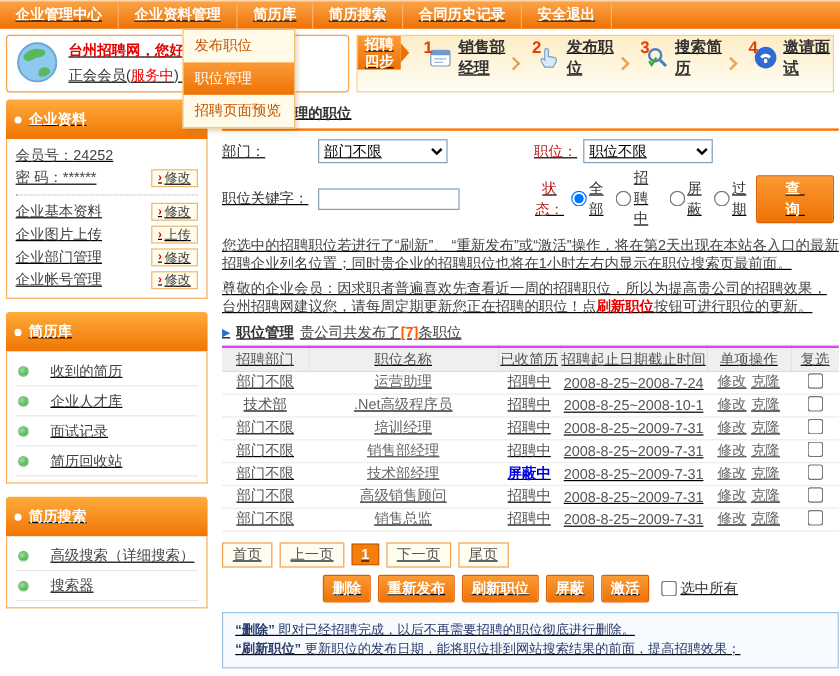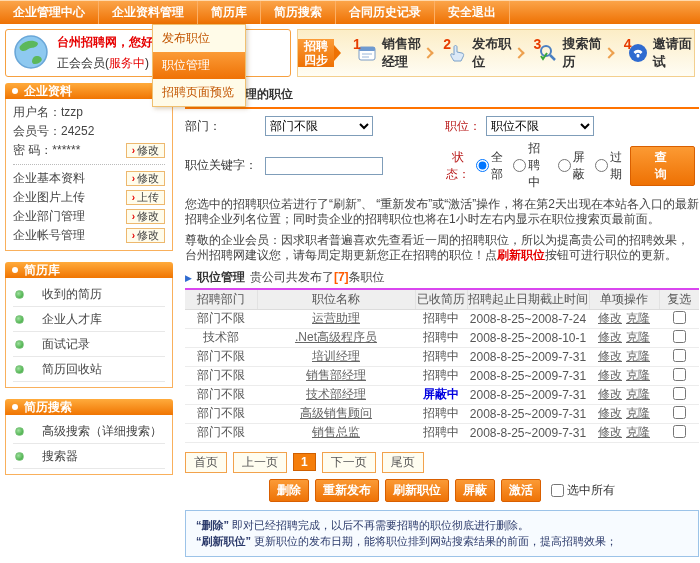--- a/index.html
+++ b/index.html
@@ -1,50 +1,50 @@
 <!DOCTYPE html>
 <html><head>
 <meta charset="utf-8">
 <style>
   * { margin:0; padding:0; box-sizing:border-box; }
   body { background:#fff; font-family:"Liberation Sans","DejaVu Sans",sans-serif; }
-  .page { position:relative; width:700px; height:563px; background:#fff; overflow:hidden; font-size:12px; }
+  .page { position:relative; width:700px; height:563px; background:#fff; overflow:hidden; font-size:12px;text-decoration:underline; }
 
   
   .topnav { height:24px; background:linear-gradient(#fba449,#ee7103); border-top:1px solid #ffd9ad; display:flex; align-items:stretch; }
   .topnav .tab { padding:0 13px; display:flex; align-items:center; color:#fff; font-weight:bold; font-size:12px; border-right:1px solid #fcb066; cursor:pointer; }
   .topnav .tab.active { background:#fdf2cf; color:#e66a00; }
 
   
   .dropdown { position:absolute; left:152px; top:24px; width:94px; background:#fffbe8; border:1px solid #f0c070; box-shadow:2px 2px 4px rgba(120,80,20,.25); z-index:20; }
   .dropdown .item { padding:5px 9px; color:#c25500; font-size:12px; cursor:pointer; }
   .dropdown .item.active { background:linear-gradient(#fb9b37,#ef7205); color:#fff; }
 
   
   .header { display:flex; gap:6px; margin:5px 5px 6px 5px; height:48px; }
   .logobox { flex:0 0 286px; border:1px solid #f6a040; border-radius:3px; background:#fff; display:flex; align-items:center; padding:3px 8px; gap:9px; }
   .greet { color:#e60000; font-weight:bold; font-size:12px; margin-bottom:4px; }
   .member { color:#333; font-size:12px; }
   .member .red { color:#e60000; }
-  .steps { flex:1; border:1px solid #f3cf8e; background:linear-gradient(#fcedc6,#fffdf4); display:flex; align-items:center; }
+  .steps { flex:1; border:1px solid #f3cf8e; background:linear-gradient(#fcedc6,#fffdf4); display:flex; align-items:flex-start; }
   .steps-badge { flex:0 0 36px; background:linear-gradient(#fb9b37,#ee7103); color:#fff; font-weight:bold; font-size:12px; display:flex; align-items:center; justify-content:center; text-align:center; line-height:14px; position:relative; }
   .steps-badge:after { content:""; position:absolute; right:-7px; top:50%; margin-top:-8px; border-left:7px solid #ee7103; border-top:8px solid transparent; border-bottom:8px solid transparent; }
   .step { flex:1; display:flex; align-items:center; padding-left:14px; gap:5px; position:relative; }
   .step .num { color:#e63c00; font-weight:bold; font-size:14px; position:absolute; left:10px; top:1px; }
   .step .lbl { font-weight:bold; color:#333; font-size:13px; }
   .chev { align-self:center; width:8px; height:8px; border-top:2px solid #eda04e; border-right:2px solid #eda04e; transform:rotate(45deg); margin:0 1px; flex:0 0 auto; }
 
   
   .cols { display:flex; align-items:flex-start; }
   .sidebar { flex:0 0 168px; margin-left:5px; }
   .main { flex:1; margin:0 5px 0 12px; }
 
   
   .sbox { margin-bottom:11px; }
-  .sbox-h { height:16px; background:linear-gradient(#ffab3c,#f07502); border-radius:3px 3px 0 0; display:flex; align-items:center; gap:6px; padding-left:7px; color:#fff; font-weight:bold; font-size:12px; }
+  .sbox-h { height:33px; background:linear-gradient(#ffab3c,#f07502); border-radius:3px 3px 0 0; display:flex; align-items:center; gap:6px; padding-left:7px; color:#fff; font-weight:bold; font-size:12px; }
   .bullet { width:5px; height:5px; border:3px solid #fff; background:#e86a00; border-radius:50%; display:inline-block; }
   .sbox-b { border:1px solid #f9b05c; border-top:none; background:#fff; padding:4px 7px 5px 7px; }
   .srow { display:flex; align-items:center; justify-content:space-between; min-height:19px; color:#444; font-size:12px; }
   .srow .lab { color:#444; }
   .mini-btn { display:inline-flex; align-items:center; gap:2px; border:1px solid #edb86e; background:#fffceb; padding:0 5px; height:15px; font-size:11px; color:#444; cursor:pointer; white-space:nowrap; }
   .mini-btn .arr { color:#e60000; font-weight:bold; font-size:10px; }
   .dotted { border-top:1px dotted #bbb; margin:4px 0; }
   .litem { display:flex; align-items:center; gap:18px; padding:4px 0 3px 2px; border-bottom:1px solid #e8e8e8; color:#444; cursor:pointer; }
   .gdot { width:9px; height:9px; border-radius:50%; background:radial-gradient(circle at 35% 35%, #9fe09f, #2fa12f); border:1px solid #79c279; flex:0 0 auto; }
 
@@ -187,23 +187,20 @@
 
     <div class="sidebar">
 
       <div class="sbox">
         <div class="sbox-h">
           <span class="bullet"></span>
           <span>企业资料</span>
         </div>
         <div class="sbox-b">
           <div class="srow">
-            <span class="lab"><span>用户名：</span><span>tzzp</span></span>
-          </div>
-          <div class="srow">
             <span class="lab"><span>会员号：</span><span>24252</span></span>
           </div>
           <div class="srow">
             <span class="lab"><span>密 码：</span><span>******</span></span>
             <span class="mini-btn">
                 <span class="arr">›</span>
                 <span>修改</span>
               </span>
           </div>
           <div class="dotted"></div>

